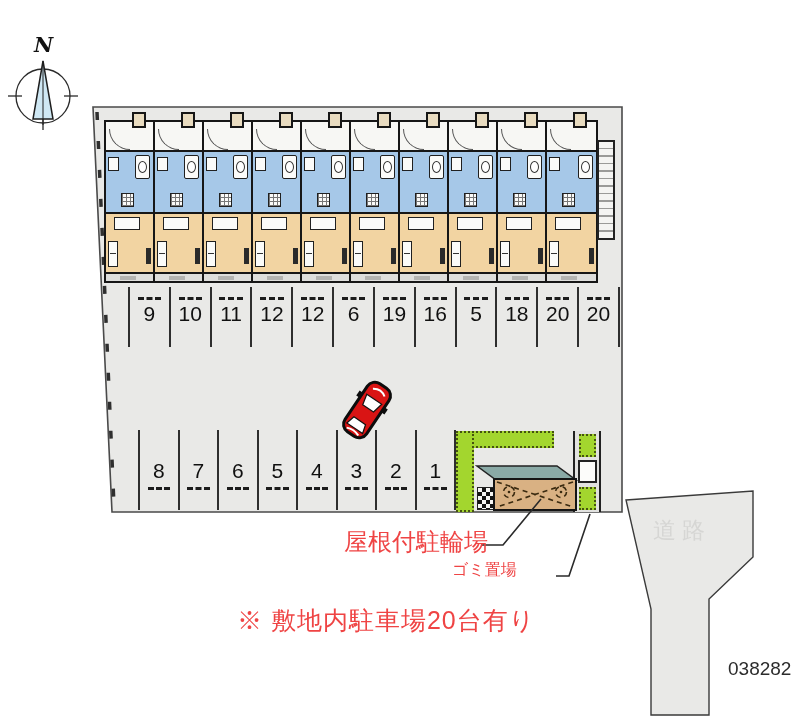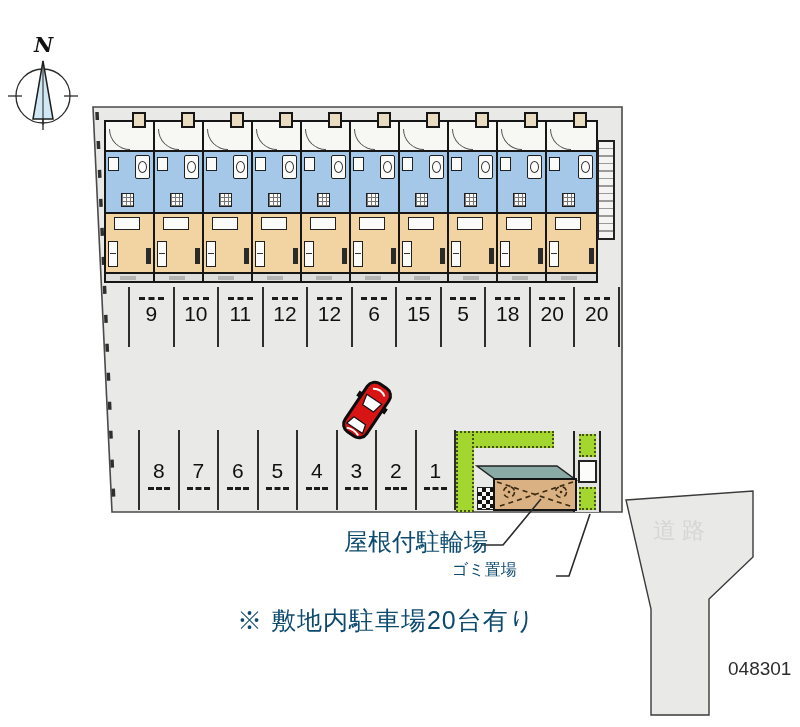--- a/index.html
+++ b/index.html
@@ -86,21 +86,21 @@
   .roof{fill:var(--bike-roof-tan,#d9b183);stroke:#141414;stroke-width:2;}
   .roofdash{stroke:#3a2a10;stroke-width:1.6;stroke-dasharray:5 4;fill:none;}
   .roofdot{fill:#3a2a10;}
   .leader{stroke:#2a2a2a;stroke-width:1.6;fill:none;}
   .carbody{fill:var(--car-red,#d91414);stroke:#0c0c0c;stroke-width:3;}
   .carglass{fill:#ffffff;stroke:#111;stroke-width:1.2;}
   .carmirror{fill:#0c0c0c;}
   .carshine{stroke:#fff;stroke-width:2;fill:none;}
 
   
-  .lbl{position:absolute;z-index:7;color:#0c4a6e;white-space:nowrap;line-height:1;}
+  .lbl{position:absolute;z-index:7;color:#ef4444;white-space:nowrap;line-height:1;}
   .lbl-bike{left:344px;top:530px;font-size:24px;}
   .lbl-garbage{left:452px;top:562px;font-size:16px;}
   .lbl-note{left:237px;top:608px;font-size:25px;letter-spacing:1px;}
   .lbl-road{left:653px;top:519px;font-size:23px;letter-spacing:6px;color:var(--road-text,#d6d6d4);}
   .lbl-id{left:728px;top:659px;font-size:19px;color:#2c2c2c;}
 </style>
 </head>
 <body>
 
 <div class="canvas">
@@ -333,21 +333,24 @@
       <div class="pspace up">
       <span class="pnum">12</span>
     </div>
       <div class="pspace up">
       <span class="pnum">12</span>
     </div>
       <div class="pspace up">
       <span class="pnum">6</span>
     </div>
       <div class="pspace up">
-      <span class="pnum">15</span>
+      <span class="pnum">19</span>
+    </div>
+      <div class="pspace up">
+      <span class="pnum">16</span>
     </div>
       <div class="pspace up">
       <span class="pnum">5</span>
     </div>
       <div class="pspace up">
       <span class="pnum">18</span>
     </div>
       <div class="pspace up">
       <span class="pnum">20</span>
     </div>
@@ -410,14 +413,14 @@
       <path class="carglass" d="M -7,13 L 7,13 L 9.5,22 L -9.5,22 Z"></path>
       <path class="carshine" d="M -7,-21 Q 0,-26 7,-21"></path>
       <path class="carshine" d="M -7,26 Q 0,23 7,26"></path>
     </g>
   </svg>
 
   <div class="lbl lbl-bike">屋根付駐輪場</div>
   <div class="lbl lbl-garbage">ゴミ置場</div>
   <div class="lbl lbl-note">※ 敷地内駐車場20台有り</div>
   <div class="lbl lbl-road">道路</div>
-  <div class="lbl lbl-id">048301</div>
+  <div class="lbl lbl-id">038282</div>
 </div>
 
 </body></html>

